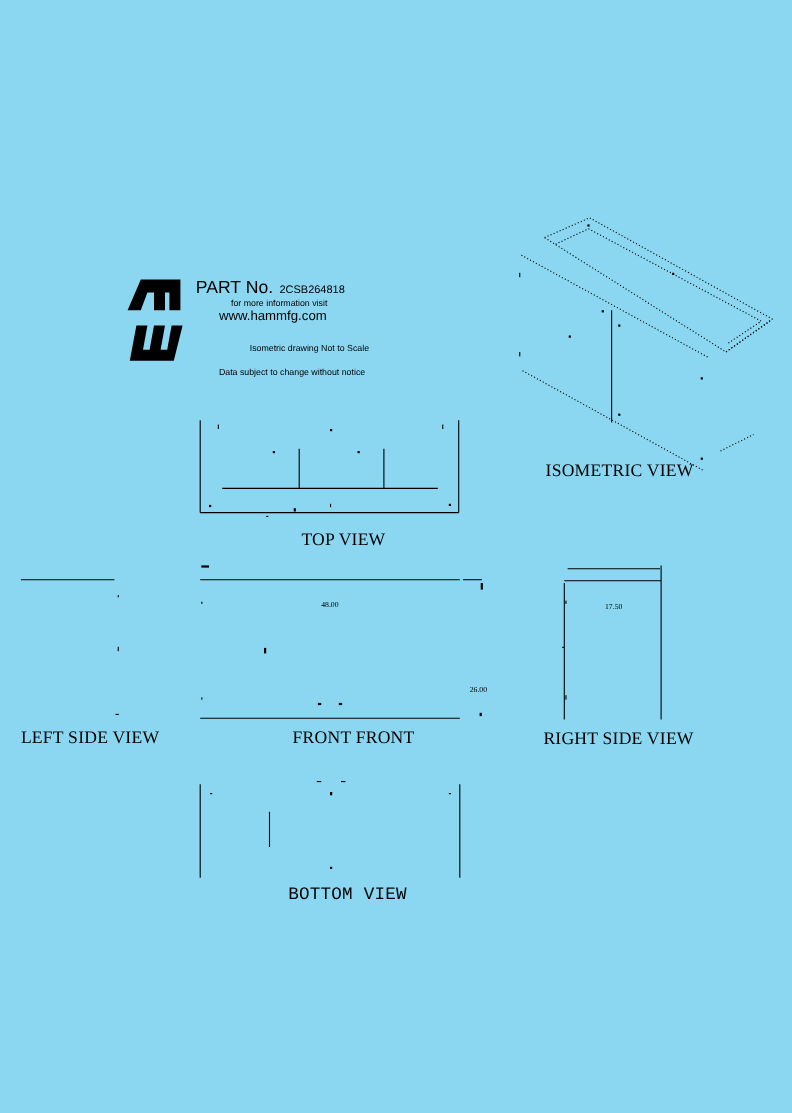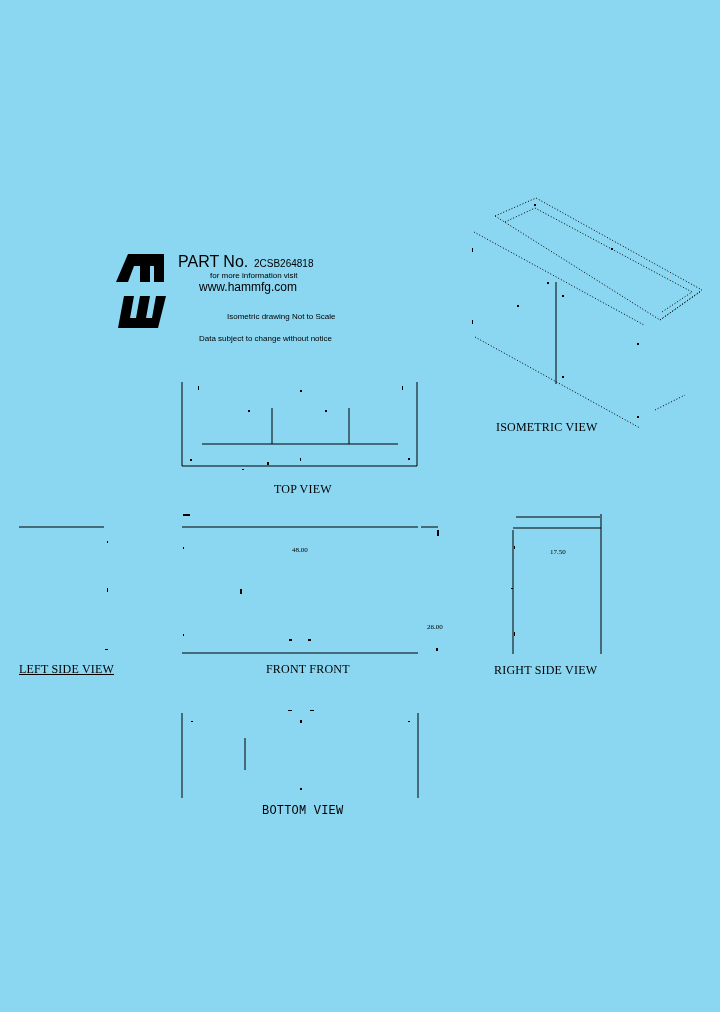--- a/index.html
+++ b/index.html
@@ -1,18 +1,18 @@
 <!DOCTYPE html>
 <html><head>
 <meta charset="utf-8">
 <style>
   html, body { margin:0; padding:0; }
   body { width:720px; height:1012px; background:#8bd6f0; position:relative; overflow:hidden; font-family:"Liberation Sans", sans-serif; color:#000; }
   .abs { position:absolute; }
-  .lbl { position:absolute; font-family:"Liberation Serif", serif; font-size:12px; letter-spacing:0.2px; white-space:nowrap;text-align:center; }
+  .lbl { position:absolute; font-family:"Liberation Serif", serif; font-size:16px; letter-spacing:0.2px; white-space:nowrap;text-align:center; }
   .tiny { position:absolute; font-family:"Liberation Serif", serif; font-size:7px; white-space:nowrap;margin-top:36px; }
   svg { position:absolute; left:0; top:0; }
 </style>
 </head>
 <body>
 
 <div class="abs" style="left:114px;top:250px;width:62px;height:80px;">
   <svg width="62" height="80" viewBox="0 0 62 80">
     <polygon points="2,32 14,4 50,4 50,32 40,32 40,16 36,16 36,32 26,32 26,16 20,16 14,32" fill="#000"></polygon>
     <polygon points="10,46 20,46 16,68 22,68 26,46 36,46 32,68 38,68 42,46 52,46 44,78 4,78" fill="#000"></polygon>
@@ -114,15 +114,15 @@
   </g>
 </svg>
 
 <div class="tiny" style="left:292px;top:510px;">48.00</div>
 <div class="tiny" style="left:427px;top:587px;">26.00</div>
 <div class="tiny" style="left:550px;top:512px;">17.50</div>
 
 <div class="lbl" style="left:496px;top:420px;">ISOMETRIC VIEW</div>
 <div class="lbl" style="left:274px;top:482px;">TOP VIEW</div>
 <div class="lbl" style="left:266px;top:662px;">FRONT FRONT</div>
-<div class="lbl" style="left:19px;top:662px;text-decoration:underline;">LEFT SIDE VIEW</div>
+<div class="lbl" style="left:19px;top:662px;">LEFT SIDE VIEW</div>
 <div class="lbl" style="left:494px;top:663px;">RIGHT SIDE VIEW</div>
 <div class="lbl" style="left:262px;top:804px;font-family:Liberation Mono, monospace;">BOTTOM VIEW</div>
 
 </body></html>

